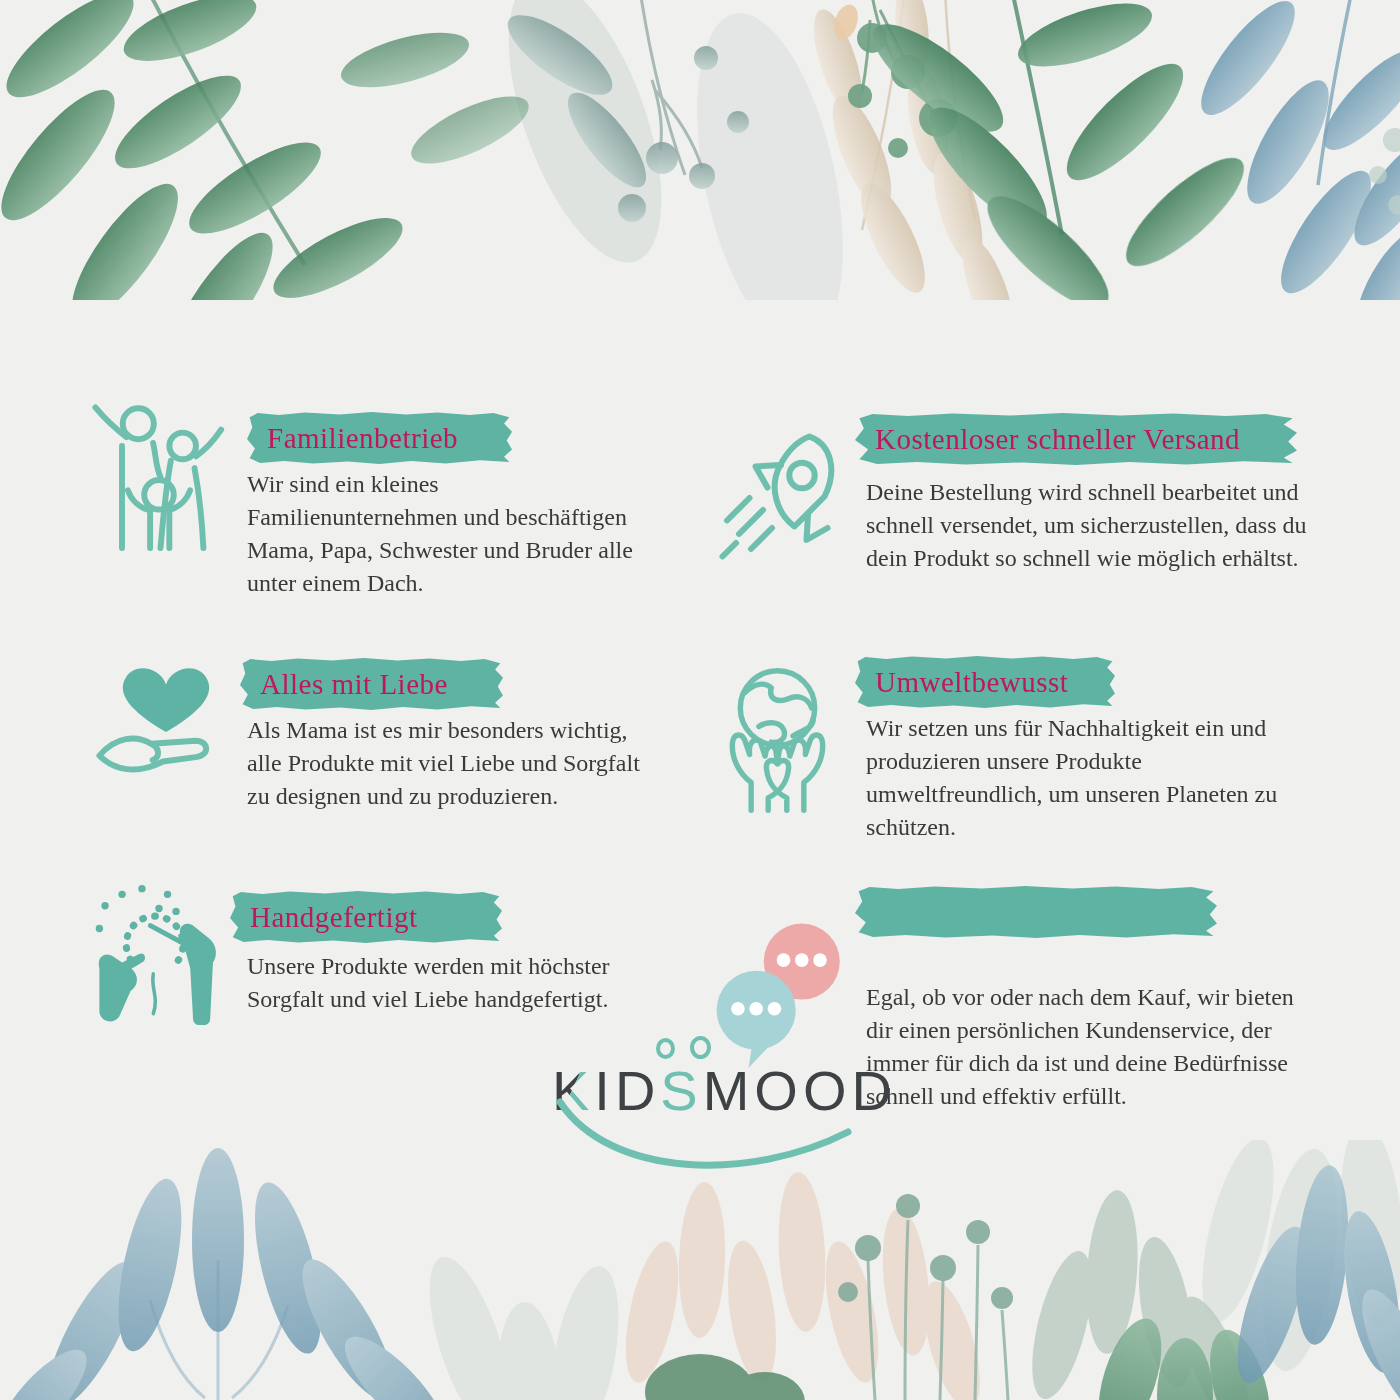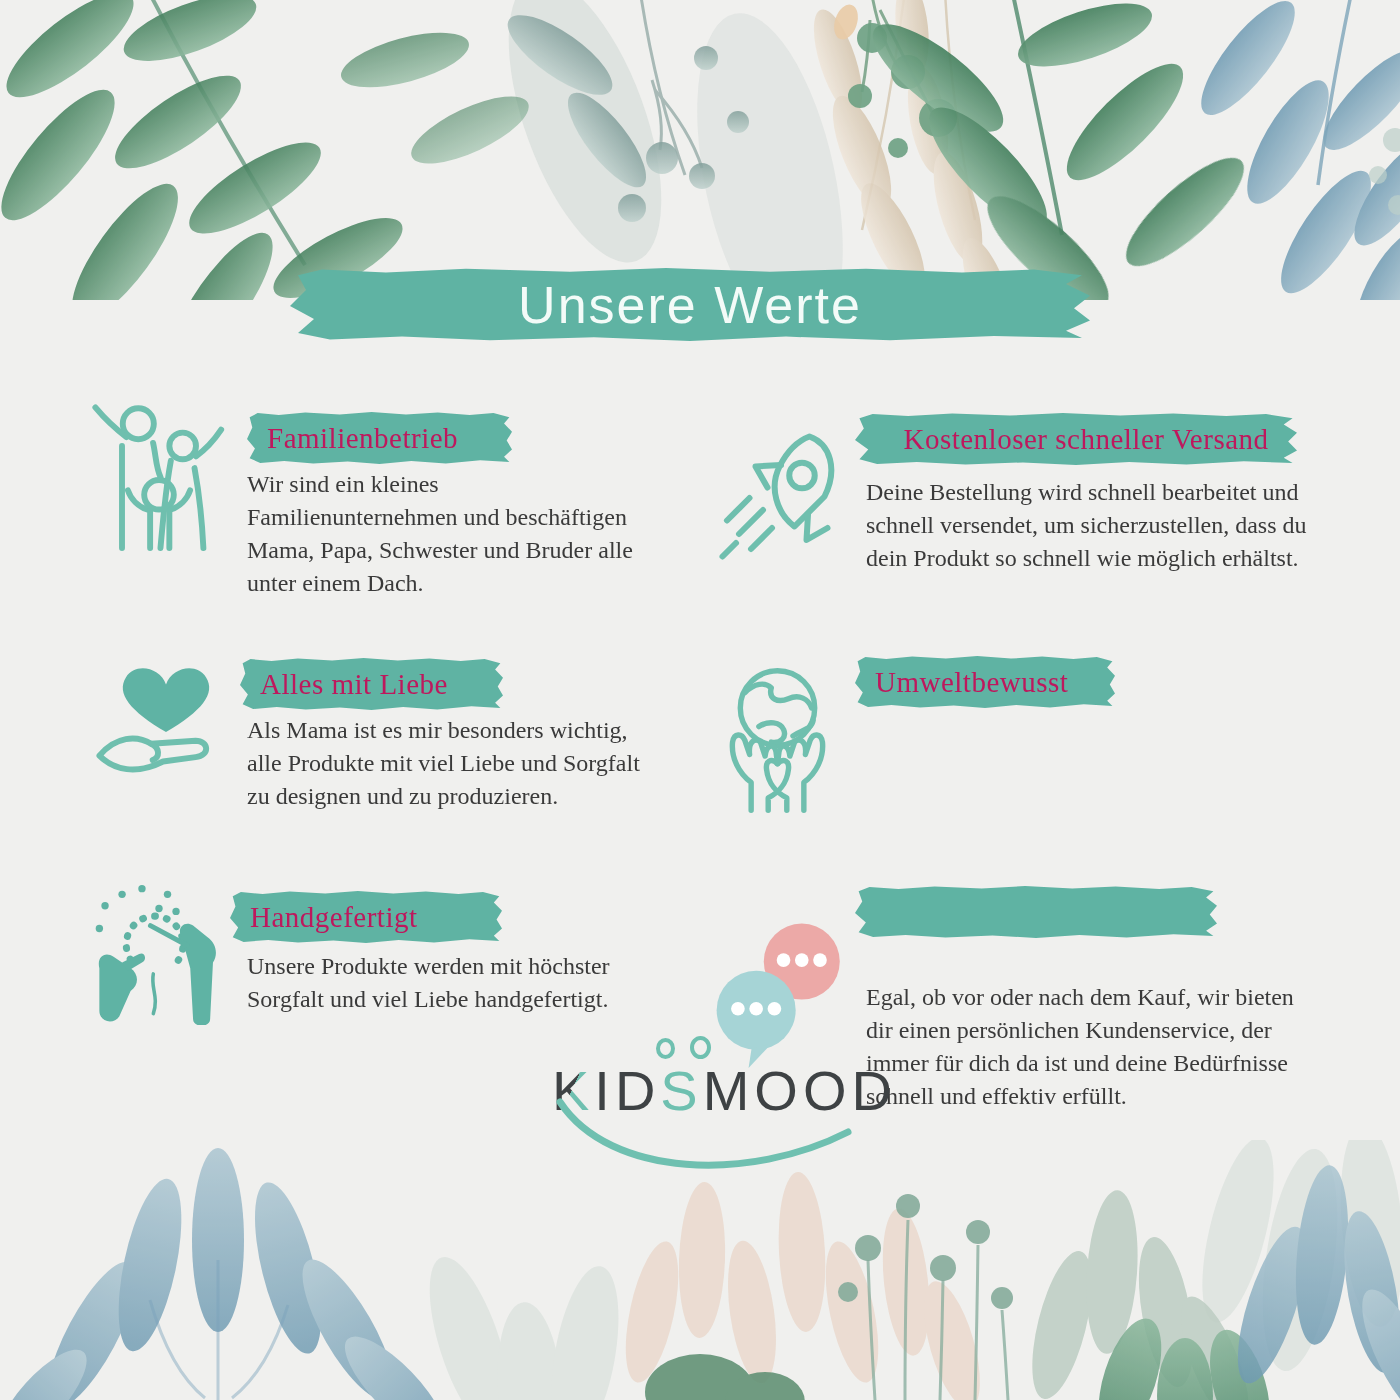--- a/index.html
+++ b/index.html
@@ -32,21 +32,21 @@
 
   .icon-box{position:absolute;}
   .icon-box svg{width:100%;height:100%;}
 
   
   .s1-icon{left:85px;top:403px;width:148px;height:148px;}
   .s1-head{left:247px;top:412px;width:265px;}
   .s1-body{left:247px;top:468px;width:402px;}
 
   .s2-icon{left:703px;top:420px;width:150px;height:150px;}
-  .s2-head{left:855px;top:413px;width:442px;justify-content:center;}
+  .s2-head{left:855px;top:413px;width:442px;}
   .s2-body{left:866px;top:468px;width:448px;margin-top:8px;}
 
   .s3-icon{left:92px;top:652px;width:148px;height:148px;}
   .s3-head{left:240px;top:658px;width:263px;}
   .s3-body{left:247px;top:714px;width:402px;}
 
   .s4-icon{left:700px;top:660px;width:155px;height:158px;}
   .s4-head{left:855px;top:656px;width:260px;}
   .s4-body{left:866px;top:712px;width:448px;}
 
@@ -246,24 +246,20 @@
       <ellipse cx="1240" cy="248" rx="26" ry="60" transform="rotate(-16 1240 248)"></ellipse>
     </g>
     <g fill="url(#bb)" opacity="0.82">
       <ellipse cx="1272" cy="165" rx="24" ry="82" transform="rotate(18 1272 165)"></ellipse>
       <ellipse cx="1322" cy="115" rx="25" ry="90" transform="rotate(5 1322 115)"></ellipse>
       <ellipse cx="1372" cy="152" rx="24" ry="82" transform="rotate(-10 1372 152)"></ellipse>
       <ellipse cx="1400" cy="215" rx="23" ry="72" transform="rotate(-26 1400 215)"></ellipse>
     </g>
   </svg>
 
-  <div class="title-banner">
-    <div class="brush-bg"></div>
-    <span>Unsere Werte</span>
-  </div>
 
   <div class="icon-box s1-icon">
     <svg viewBox="0 0 100 100" fill="none" stroke="#6fbfae" stroke-width="4" stroke-linecap="round" stroke-linejoin="round">
       <circle cx="36" cy="14" r="10.5"></circle>
       <path d="M28 23 C 20 17 12 9 7 3"></path>
       <path d="M25 29 L 25 98"></path>
       <path d="M46 27 C 48 36 48 44 51 50"></path>
       <circle cx="66" cy="29" r="9"></circle>
       <path d="M75 36 C 82 31 88 24 92 18"></path>
       <path d="M58 39 C 55 55 53 75 51 98"></path>
@@ -319,20 +315,21 @@
       <path d="M38 42 C 44 38 52 39 54 44 C 56 49 52 53 46 52"></path>
       <path d="M60 48 C 66 44 72 44 73 38"></path>
       <path id="hL" d="M33 96 L 33 78 C 25 72 20 62 21 52 C 22 46 27 46 29 51 L 32 60 C 31 51 36 49 39 52 L 42 61 C 43 53 48 53 49 58 L 50 66 C 54 62 58 64 57 70 C 56 79 50 85 44 88 L 44 96"></path>
       <use href="#hL" xlink:href="#hL" transform="translate(100,0) scale(-1,1)"></use>
     </svg>
   </div>
   <div class="heading s4-head">
     <div class="brush-bg"></div>
     <span>Umweltbewusst</span>
   </div>
+  <p class="body-text s4-body">Wir setzen uns für Nachhaltigkeit ein und produzieren unsere Produkte umweltfreundlich, um unseren Planeten zu schützen.</p>
 
   <div class="icon-box s5-icon">
     <svg viewBox="0 0 100 100">
       <path d="M30 54 A 20 20 0 1 1 58 60" stroke="#5fb3a4" stroke-width="5" fill="none" stroke-dasharray="0.5 8" stroke-linecap="round"></path>
       <path fill="#5fb3a4" d="M8 60 C 6 52 12 48 18 52 L 30 60 C 36 64 36 72 30 76 L 22 94 C 18 100 8 98 8 90 Z"></path>
       <path fill="#5fb3a4" d="M24 56 L 36 50 C 40 48 42 54 38 56 L 28 62 Z"></path>
       <path fill="#5fb3a4" d="M66 38 C 62 32 68 26 74 30 L 84 38 C 90 42 92 50 88 56 L 86 96 C 86 102 74 102 74 96 L 72 60 Z"></path>
       <path d="M70 44 L 44 30" stroke="#5fb3a4" stroke-width="3.5" stroke-linecap="round"></path>
       <path d="M46 64 C 44 74 50 80 46 92" stroke="#5fb3a4" stroke-width="2.5" fill="none" stroke-linecap="round"></path>
       <g fill="#5fb3a4">

